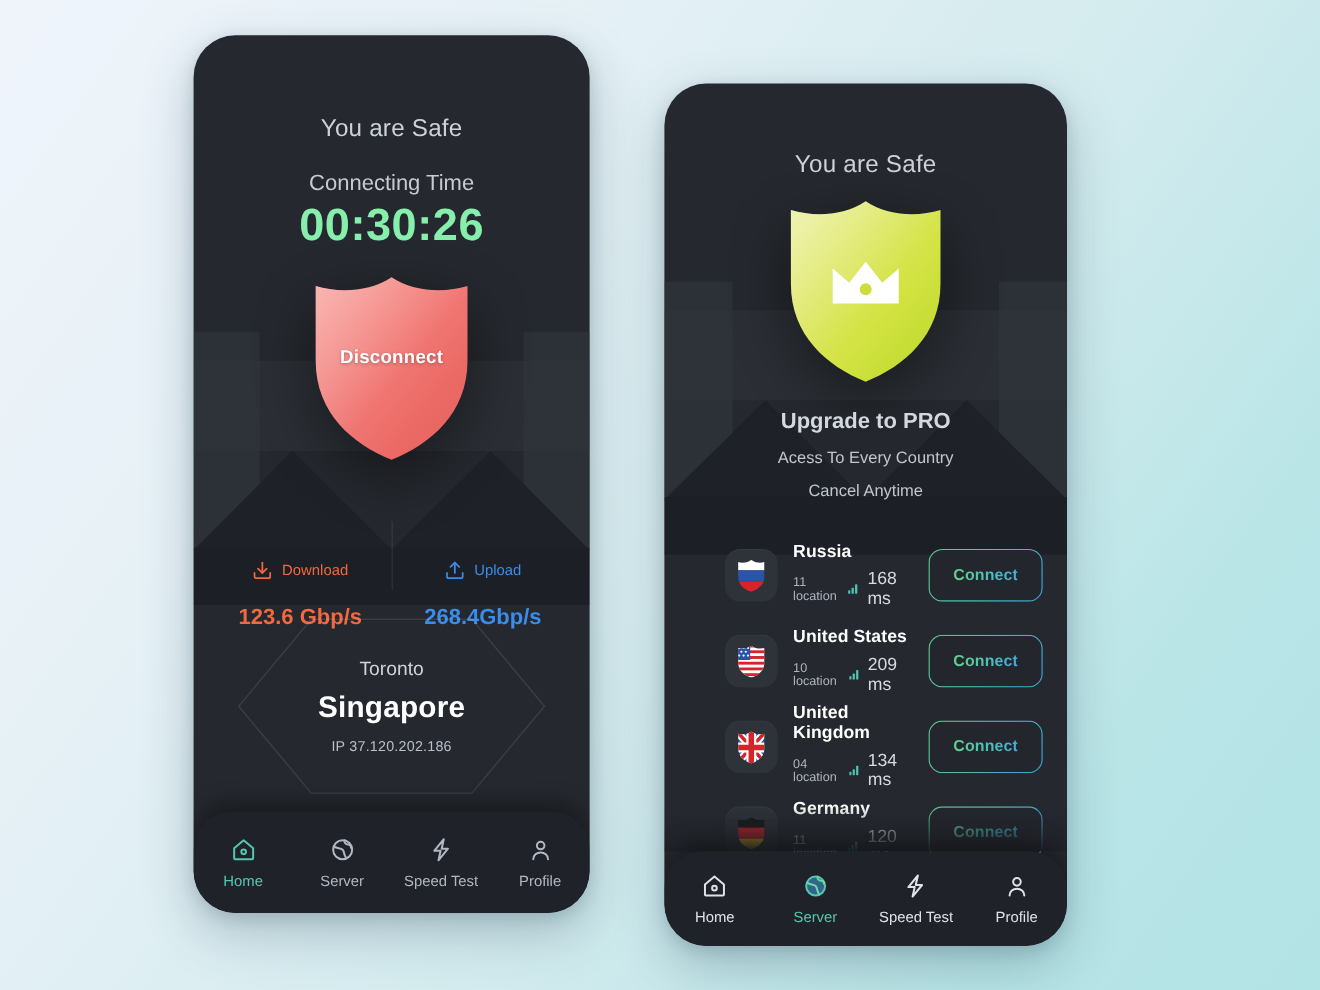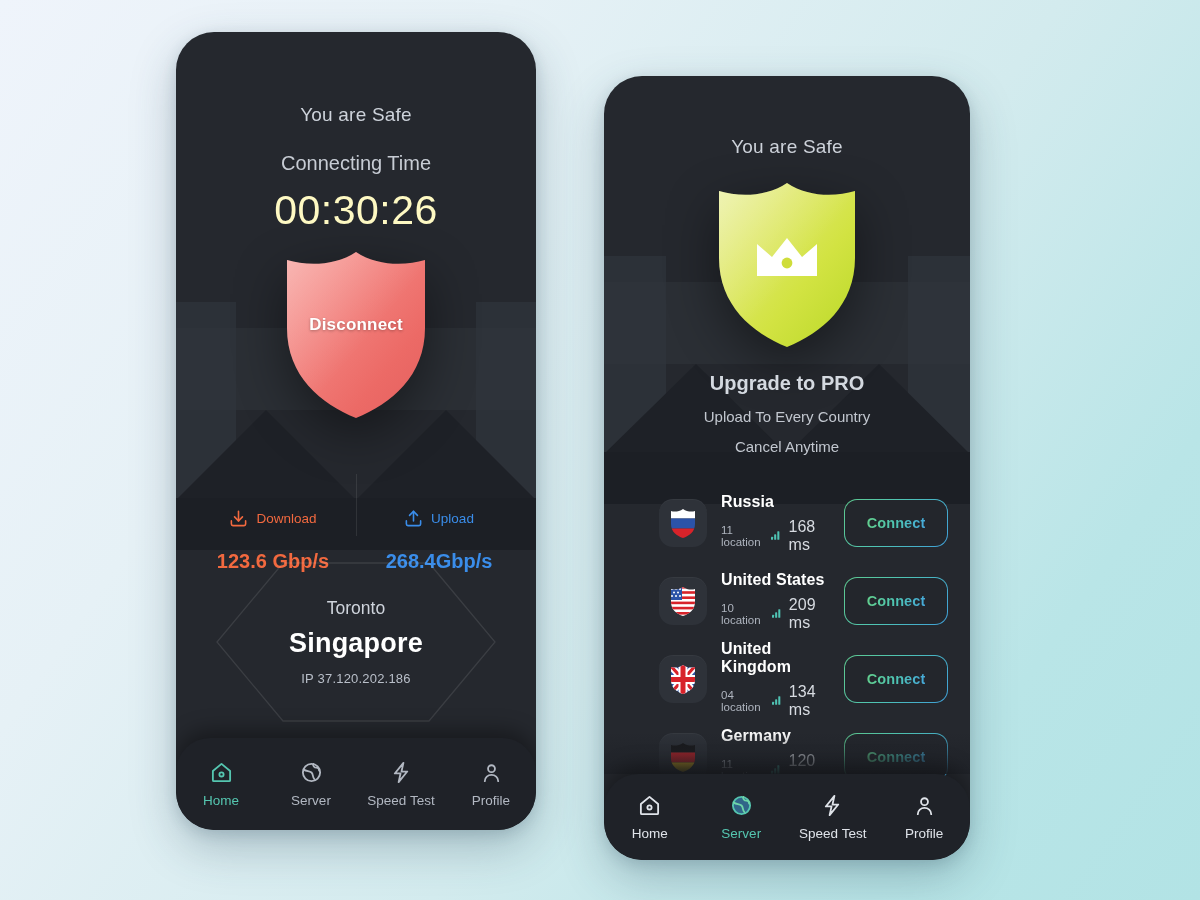--- a/index.html
+++ b/index.html
@@ -24,30 +24,30 @@
   #phone-left  { left:176px; top:32px;  width:360px; height:798px; }
   #phone-right { left:604px; top:76px;  width:366px; height:784px; }
 
   .screen { position:absolute; inset:0; overflow:hidden; }
 
   
   .mountains { position:absolute; left:0; right:0; pointer-events:none; }
 
   
   .safe-title {
-    text-align:center; color:#cdd2da; font-size:19px; font-weight:400;
+    text-align:center; color:#cdd2da; font-size:22px; font-weight:400;
     letter-spacing:.2px;
   }
   .conn-label {
     text-align:center; color:#c7ccd4; font-size:20px; font-weight:400;
     margin-top:26px;
   }
   .timer {
-    text-align:center; color:#fef9c3; font-size:41px; font-weight:normal;
-    letter-spacing:.5px; margin-top:12px;
+    text-align:center; color:#86efac; font-size:41px; font-weight:bold;
+    letter-spacing:.5px; margin-top:2px;
   }
 
   .shield-wrap { position:relative; width:100%; display:flex; justify-content:center; }
 
   .shield-red { position:relative; width:158px; height:170px; filter:drop-shadow(0 16px 26px rgba(0,0,0,.45)); }
   .shield-red .lbl {
     position:absolute; left:0; right:0; top:44%;
     transform:translateY(-50%);
     text-align:center; color:#fff; font-size:17px; font-weight:bold;
     letter-spacing:.2px; text-shadow:0 1px 3px rgba(0,0,0,.3);
@@ -277,21 +277,21 @@
           <g>
             <path d="M48 95 L48 63 L63 76 L78 57 L93 76 L108 63 L108 95 Z" fill="#ffffff"></path>
             <circle cx="78" cy="82" r="5.4" fill="#cfdd3a"></circle>
           </g>
         </svg>
       </div>
     </div>
 
     <div style="position:absolute;left:0;right:0;top:296px;">
       <div class="pro-title">Upgrade to PRO</div>
-      <div class="pro-sub">Upload To Every Country</div>
+      <div class="pro-sub">Acess To Every Country</div>
       <div class="pro-sub">Cancel Anytime</div>
     </div>
 
     <div class="srv-list" style="top:416px;bottom:0;">
 
       <div class="srv-row">
         <div class="flag-badge">
           <svg width="28" height="31" viewBox="0 0 28 31">
             <clipPath id="shR">
                 <path d="M14 1 C10 4 5 4 2 3 L2 16 C2 24 8 28 14 30 C20 28 26 24 26 16 L26 3 C23 4 18 4 14 1 Z"></path>

